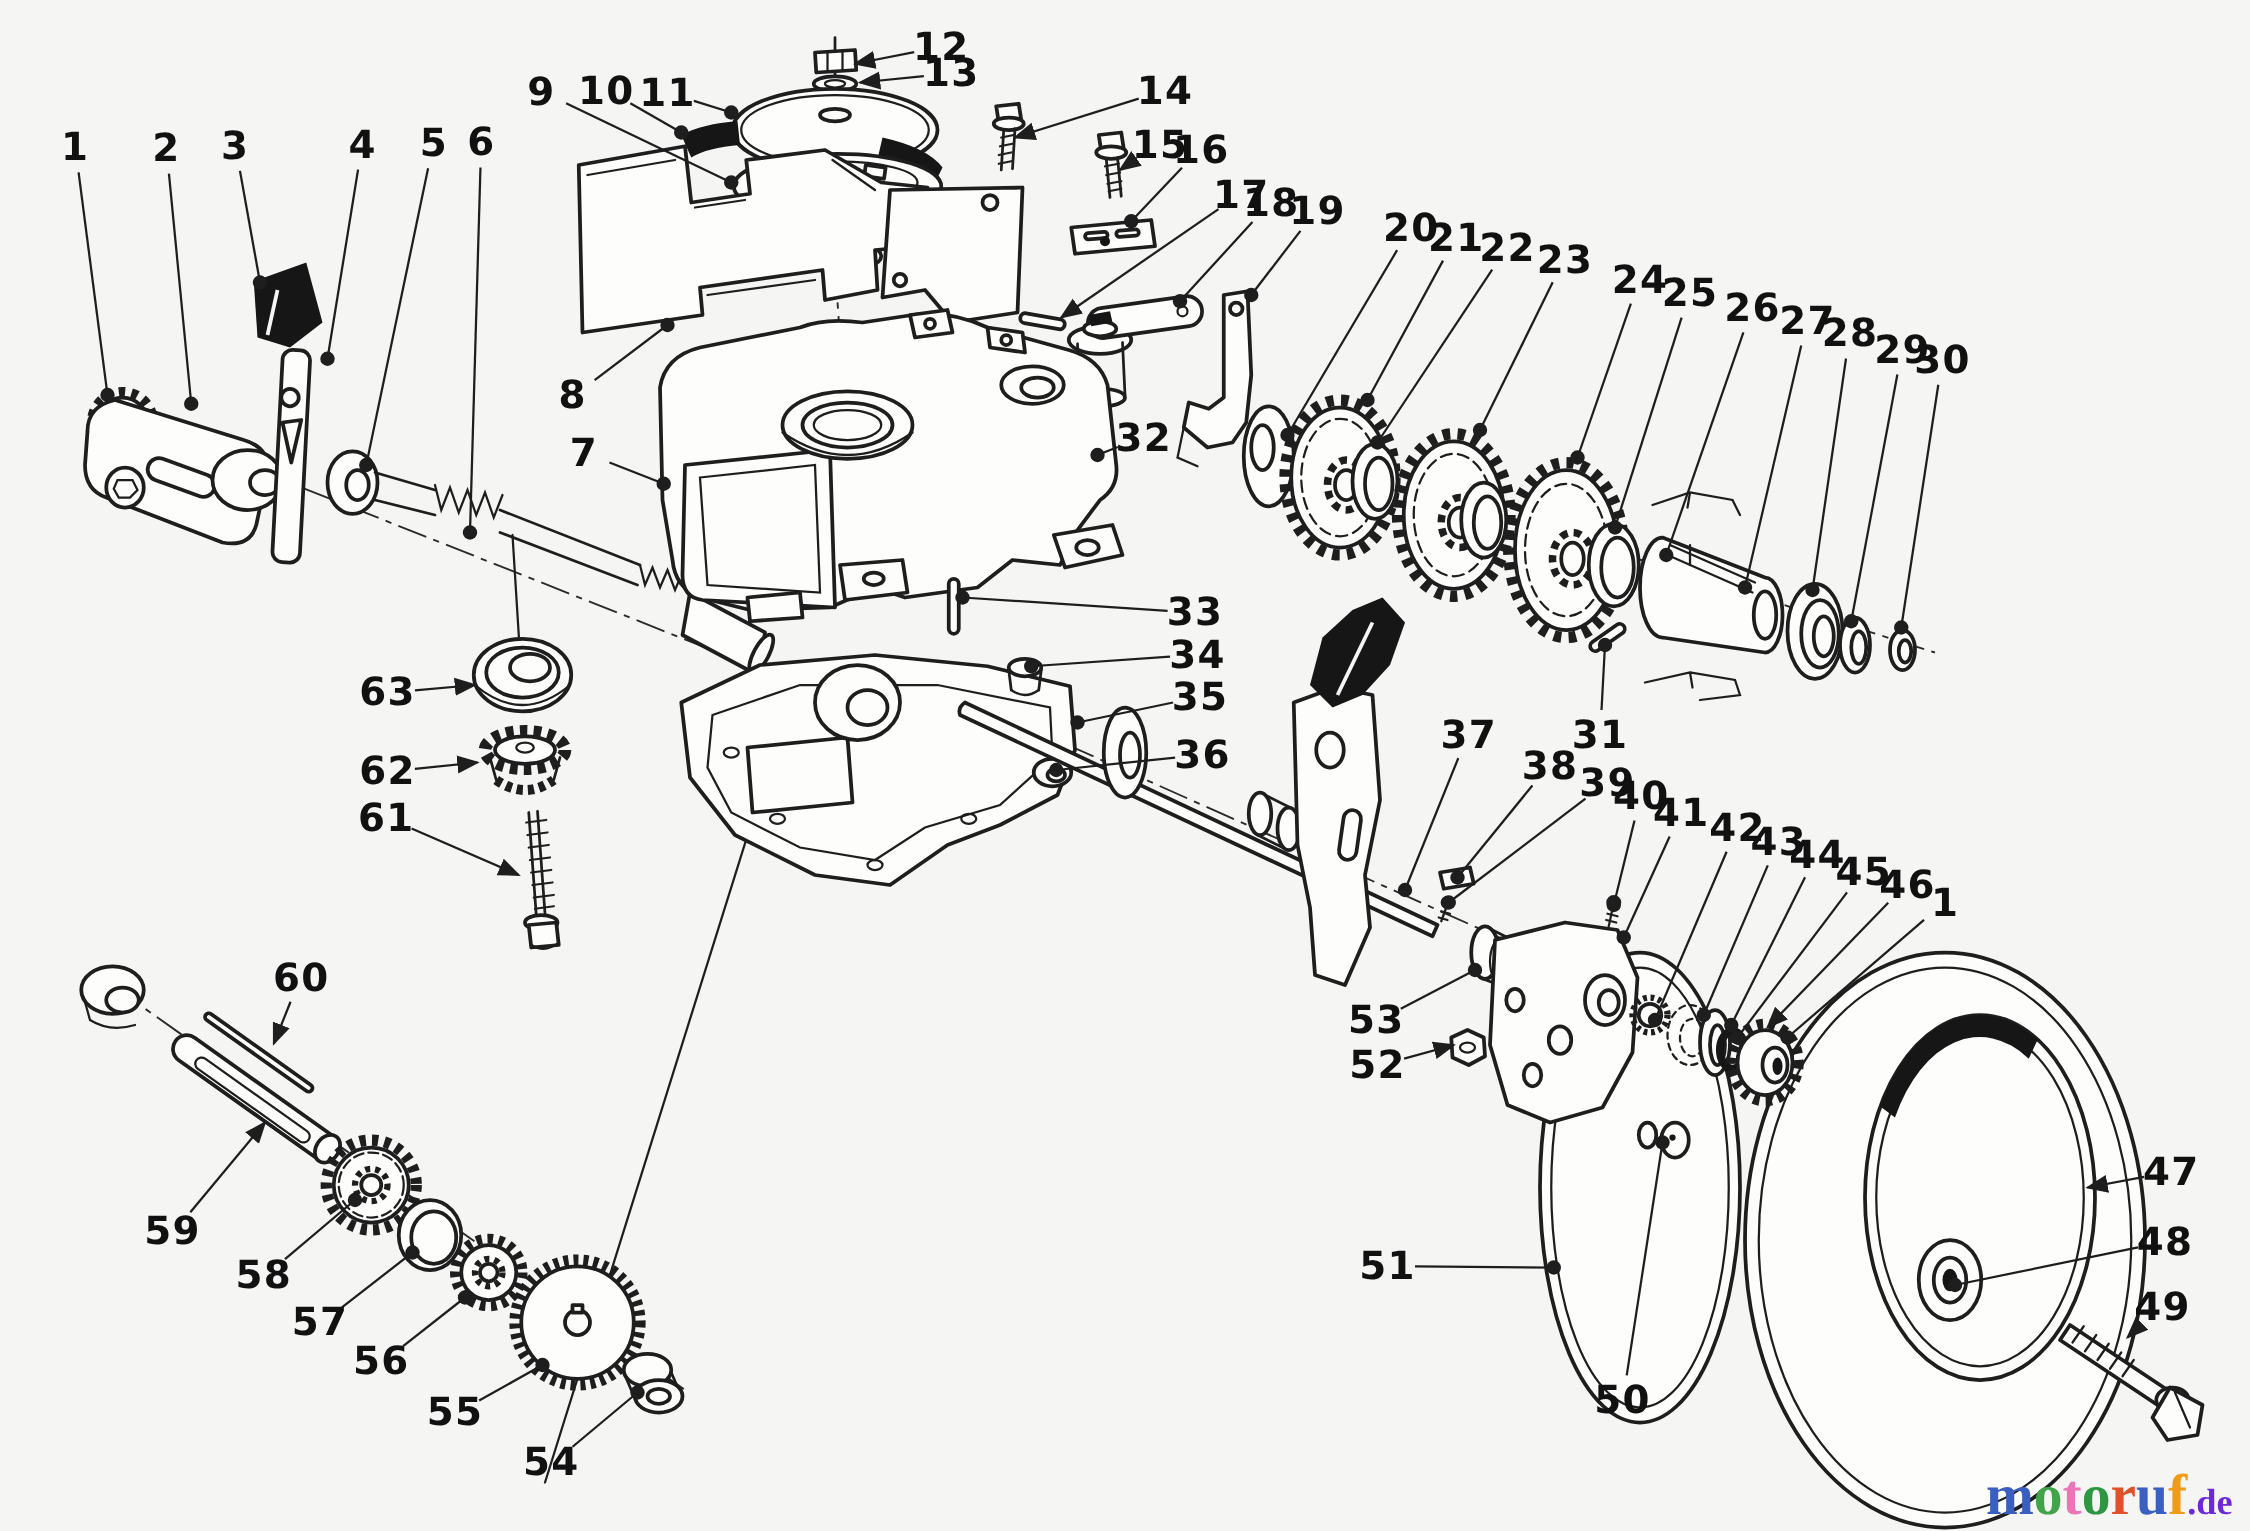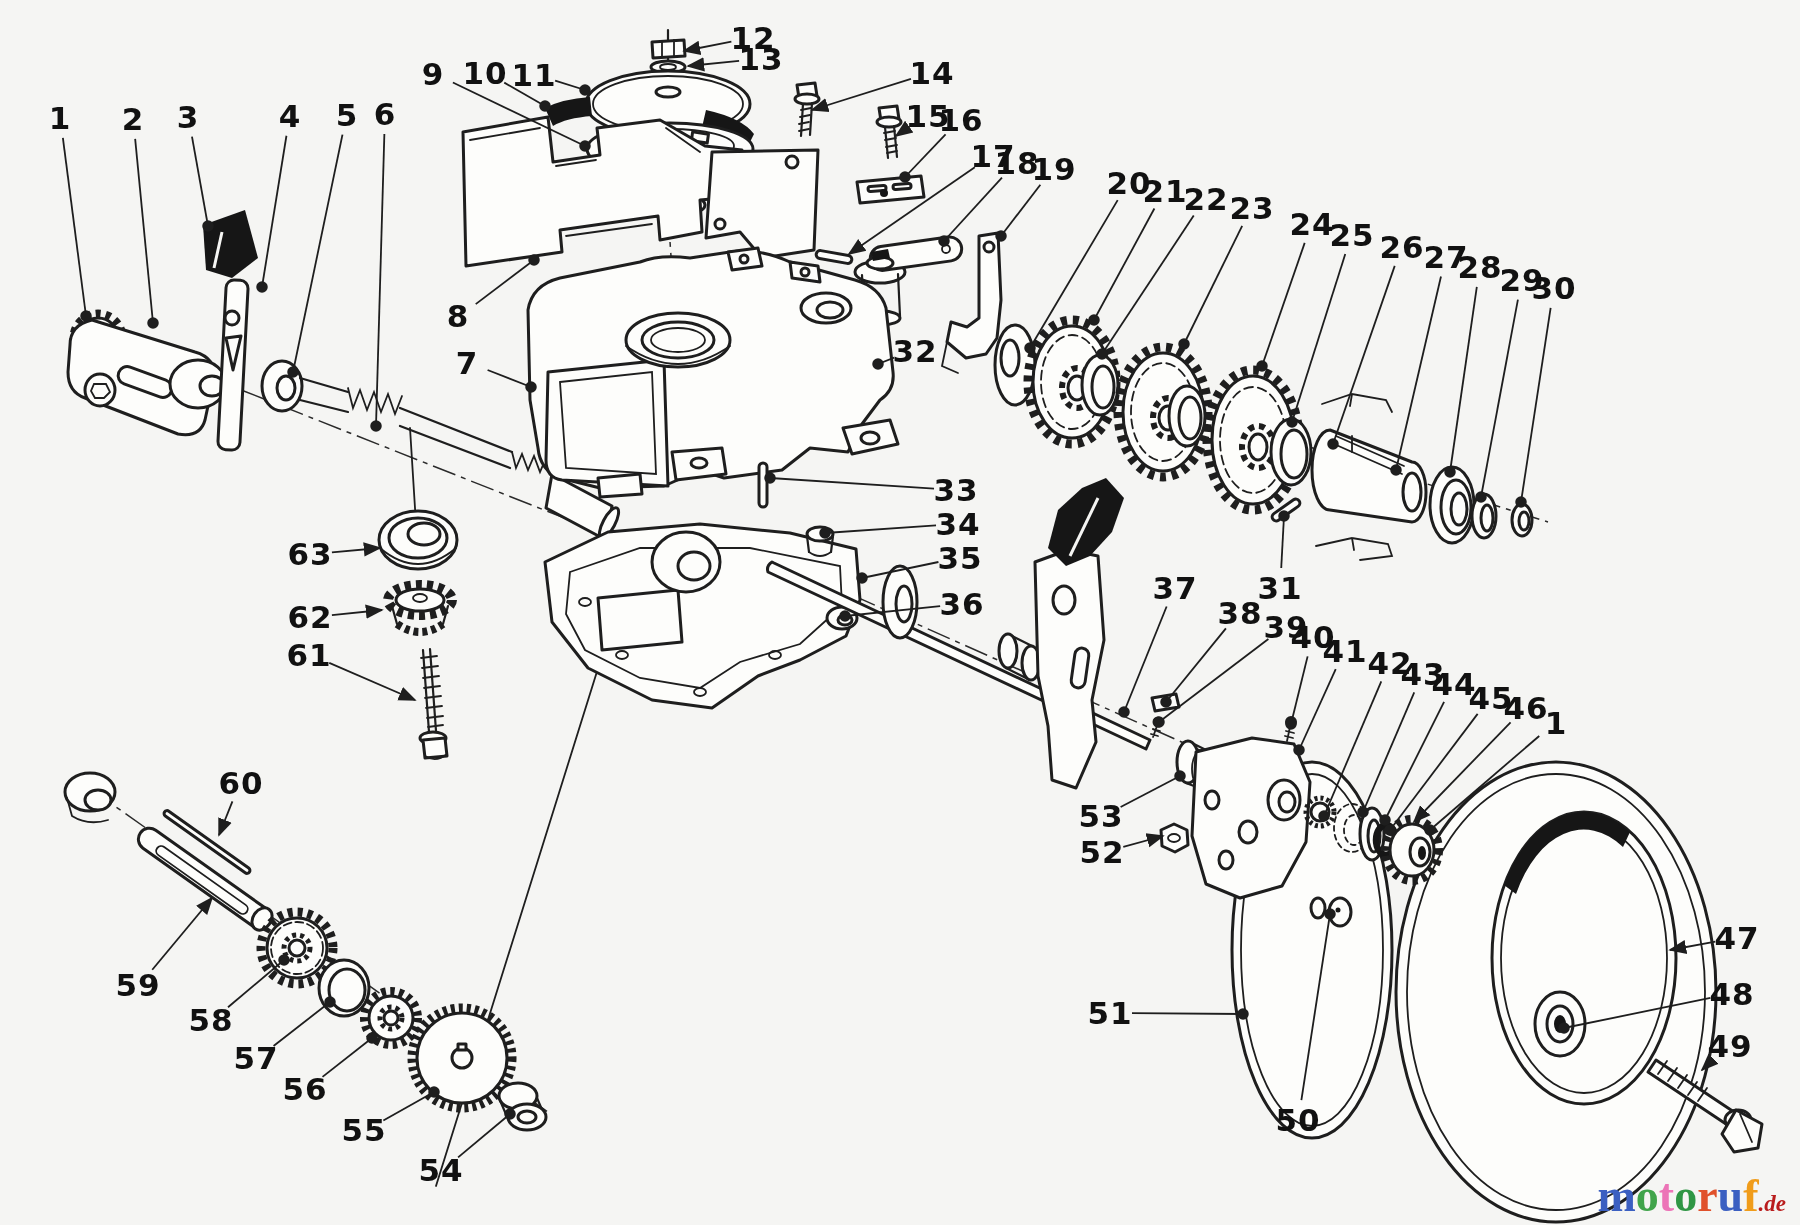--- a/index.html
+++ b/index.html
@@ -10,21 +10,21 @@
   .thin{fill:none;stroke:#1e1e1e;stroke-width:1.8;stroke-linecap:round;}
   .det{fill:none;stroke:#1e1e1e;stroke-width:2.2;stroke-linecap:round;}
   .ink{fill:#161616;stroke:none;}
   .teeth{fill:none;stroke:#1e1e1e;}
   .axis{fill:none;stroke:#2a2a2a;stroke-width:1.5;stroke-dasharray:24 6 5 6;}
   .leader{stroke:#1e1e1e;stroke-width:1.8;fill:none;}
   .pnum{font-family:"DejaVu Sans",sans-serif;font-weight:700;font-size:31px;fill:#111;
         text-anchor:middle;dominant-baseline:central;letter-spacing:1px;}
   .logo{position:absolute;right:14px;bottom:6px;font-family:"Liberation Serif",serif;
         font-weight:700;font-size:46px;line-height:1;cursor:pointer;}
-  .logo .suffix{font-size:23px;color:#b91c1c;font-weight:700;font-style:italic;}
+  .logo .suffix{font-size:29px;color:#6d28d9;font-weight:700;}
 </style>
 </head>
 <body>
 
 <div class="stage">
 <svg width="1800" height="1225" viewBox="0 0 1800 1225">
   <defs>
     <marker id="m-dot" markerWidth="9" markerHeight="9" refX="4.5" refY="4.5">
       <circle cx="4.5" cy="4.5" r="3.2" fill="#1e1e1e"></circle>
     </marker>

